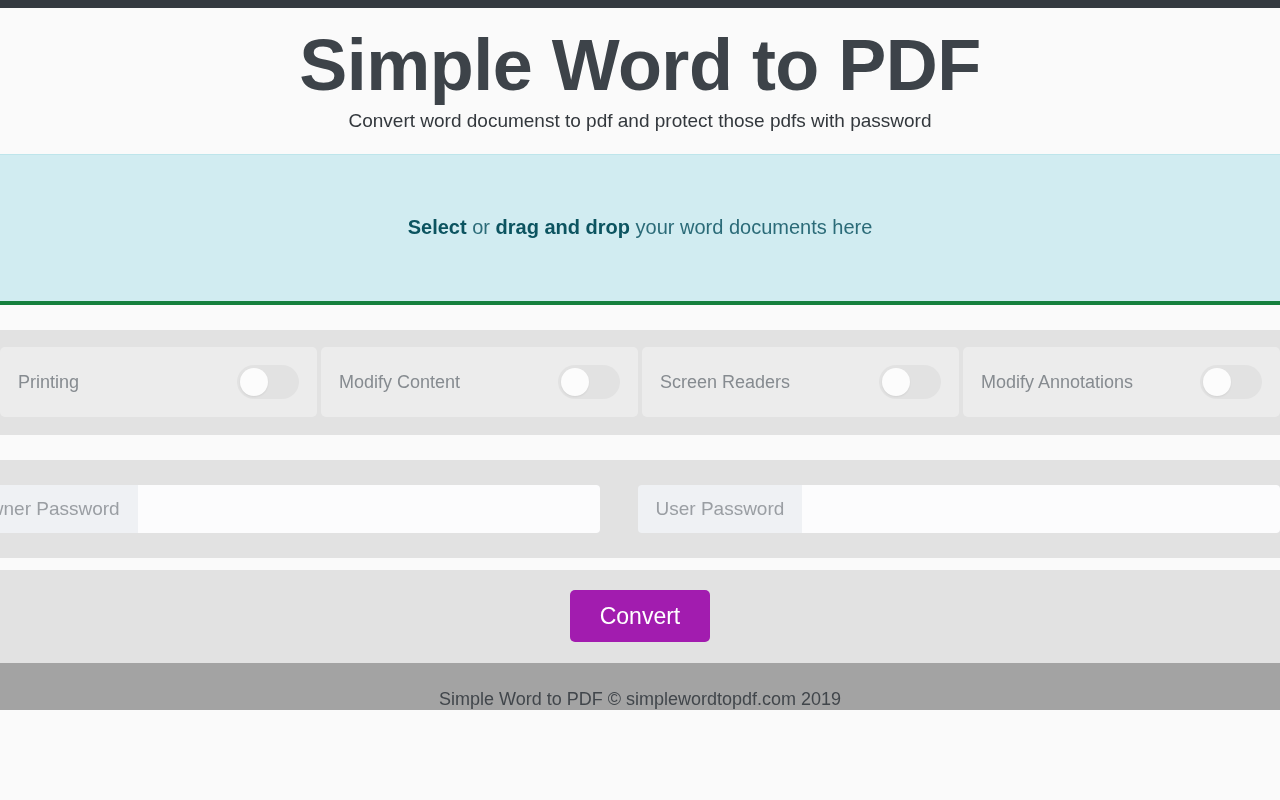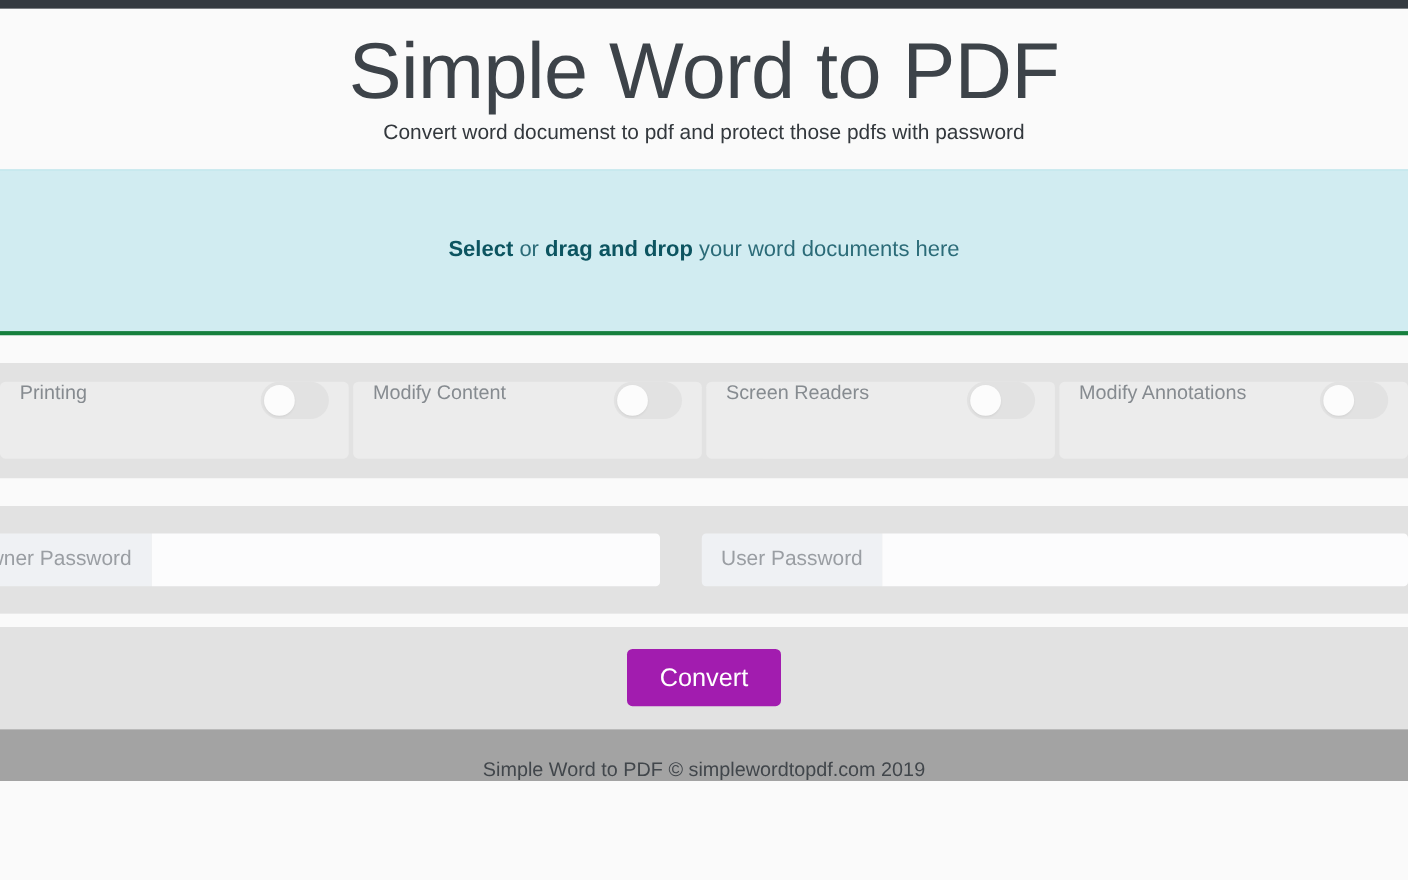--- a/index.html
+++ b/index.html
@@ -23,21 +23,21 @@
   }
 
   
   .header {
     padding-top: 20px;
     text-align: center;
     background: #fafafa;
   }
   .app-title {
     font-size: 72px;
-    font-weight: 400;
+    font-weight: 700;
     color: #3d4349;
     letter-spacing: -0.5px;
     line-height: 1.05;
     margin: 0;
     padding: 0 0 6px 0;
   }
   .app-subtitle {
     font-size: 19px;
     font-weight: 400;
     color: #33383d;
@@ -82,20 +82,21 @@
     width: 1340px;         
     margin-left: 0px;
     gap: 4px;
   }
   .perm-card {
     background: #ececec;
     border-radius: 5px;
     height: 70px;
     flex: 1 1 0;
     display: flex;
+    align-items: center;
     justify-content: space-between;
     padding: 0 18px 0 18px;
     min-width: 0;
   }
   .perm-label {
     font-size: 18px;
     color: #868b90;
     font-weight: 400;
     white-space: nowrap;
     padding-right: 14px;

